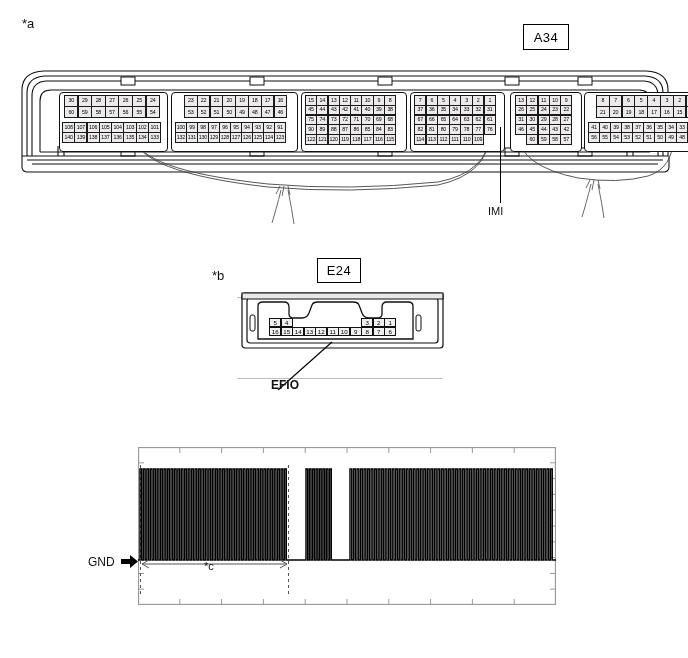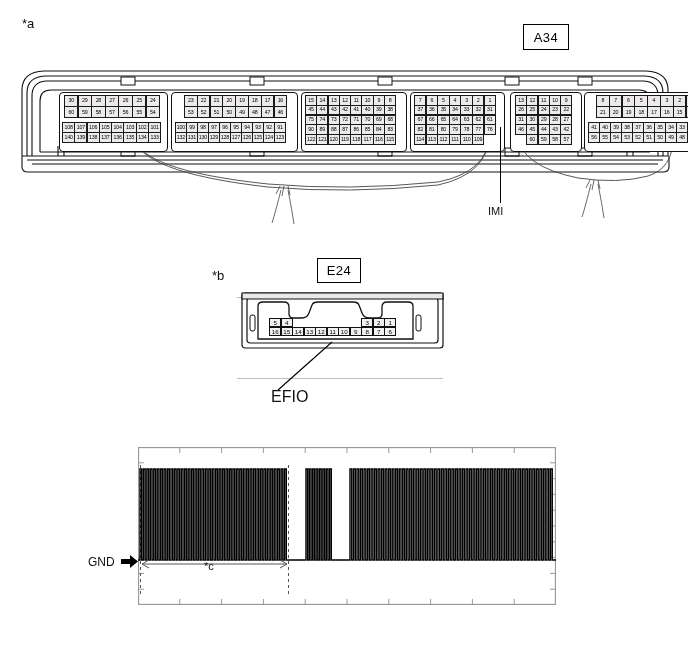--- a/index.html
+++ b/index.html
@@ -463,21 +463,21 @@
         <div class="epin" style="width: 12.4px; height: 9.4px;">9</div>
         <div class="epin" style="width: 12.4px; height: 9.4px;">8</div>
         <div class="epin" style="width: 12.4px; height: 9.4px;">7</div>
         <div class="epin" style="width: 12.4px; height: 9.4px;">6</div>
       </div>
   </div>
 
   <svg style="position:absolute;left:270px;top:340px;width:70px;height:55px;overflow:visible;">
     <path d="M62 2 L8 50" fill="none" stroke="#000" stroke-width="1.1"></path>
   </svg>
-  <div class="lbl" style="left:271px;top:388px;font-size:16px;">EFIO</div>
+  <div class="lbl" style="left:271px;top:378px;font-size:12px;font-weight:bold;">EFIO</div>
 
   <div class="lbl" style="left:88px;top:555px;font-size:12px;">GND</div>
   <svg style="position:absolute;left:121px;top:555px;width:18px;height:14px;">
     <path d="M0 4 L9 4 L9 0 L17 6.5 L9 13 L9 9 L0 9 Z" fill="#000"></path>
   </svg>
 
   <div id="waveform-chart">
     <svg width="418" height="158" viewBox="0 0 418 158">
 
       <rect x="0.5" y="0.5" width="417" height="157" fill="#fff" stroke="#9a9a9a" stroke-width="1.3"></rect>

